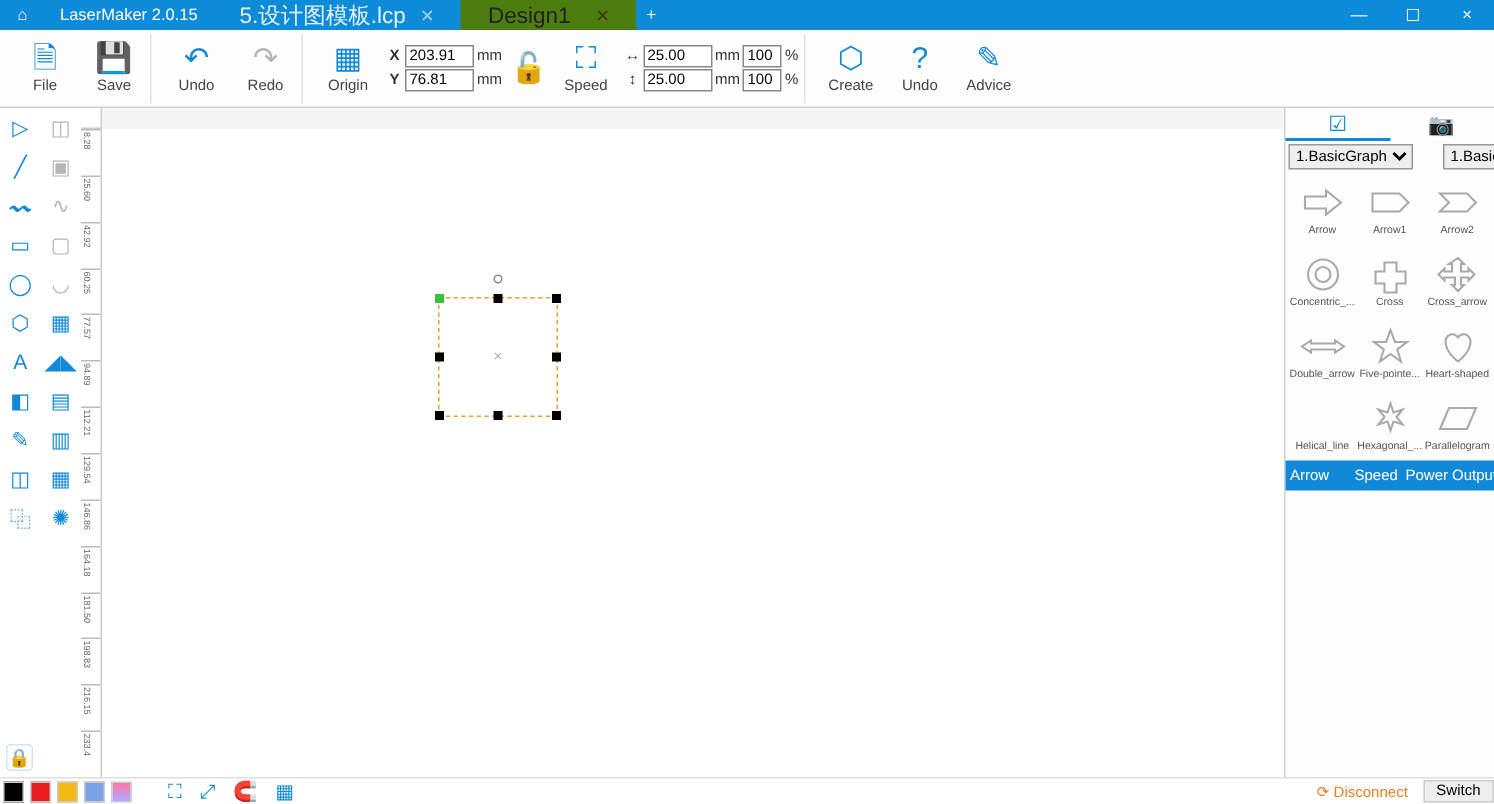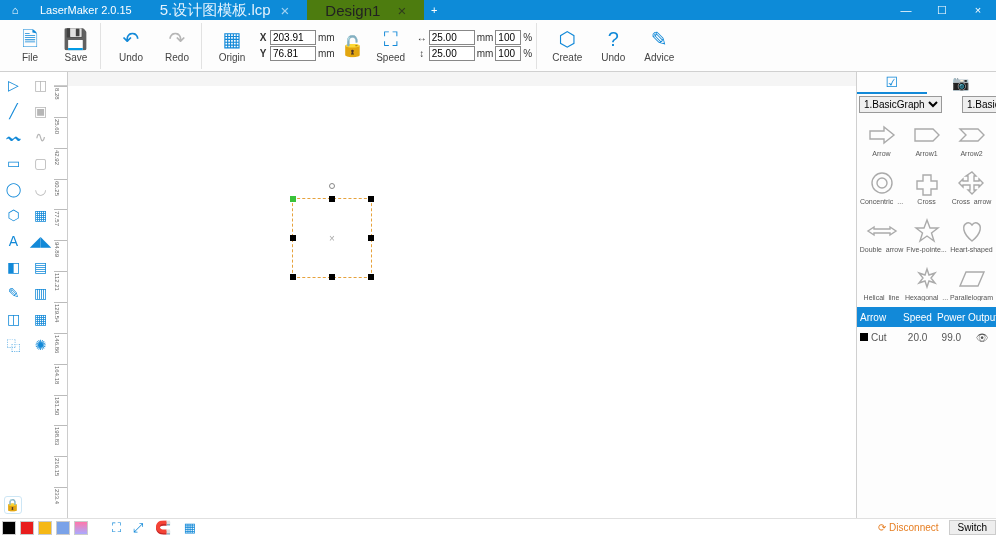--- a/index.html
+++ b/index.html
@@ -339,29 +339,20 @@
           </svg>
           <div class="slbl">Parallelogram</div>
         </div>
       </div>
     <div class="layer-header">
       <span class="col-method">Arrow</span>
       <span class="col-speed">Speed</span>
       <span class="col-power">Power</span>
       <span class="col-output">Output</span>
     </div>
-    <div class="layer-row">
-      <span class="col-method">
-          <span style="width:8px;height:8px;background:#000;display:inline-block"></span>
-          <span>Cut</span>
-        </span>
-      <span class="col-speed">20.0</span>
-      <span class="col-power">99.0</span>
-      <span class="col-output">👁</span>
-    </div>
   </div>
 </div>
 
 <div class="bottom-status">
   <div class="color-bar">
     <div class="swatch" style="background:#000"></div>
     <div class="swatch" style="background:#e81e1e"></div>
     <div class="swatch" style="background:#f5b816"></div>
     <div class="swatch" style="background:#7aa2e8"></div>
     <div class="swatch" style="background:linear-gradient(#f7a,#aaf)"></div>

